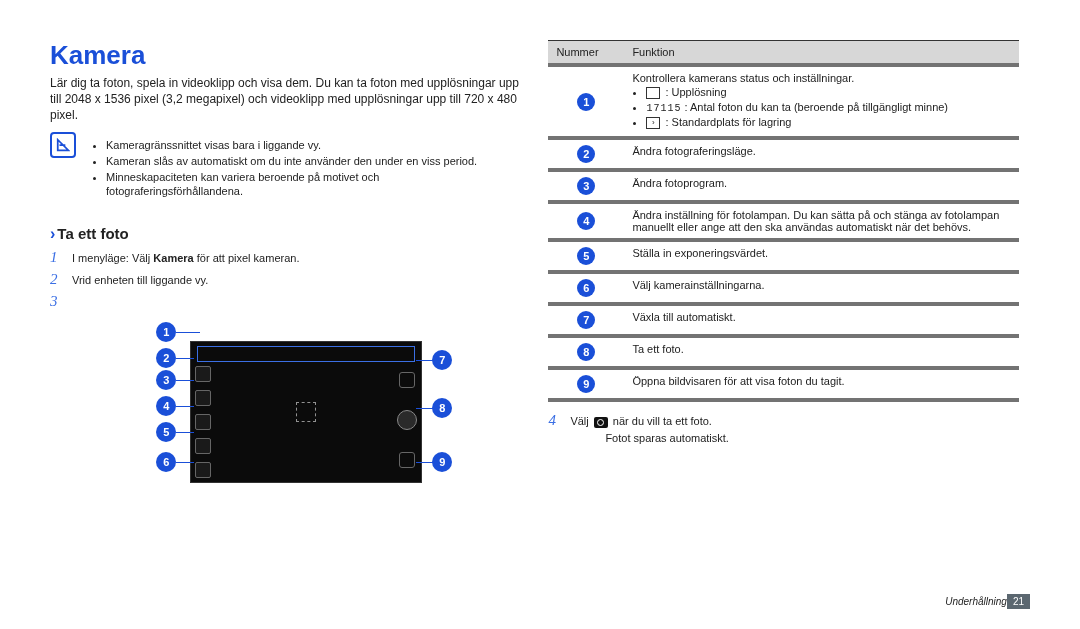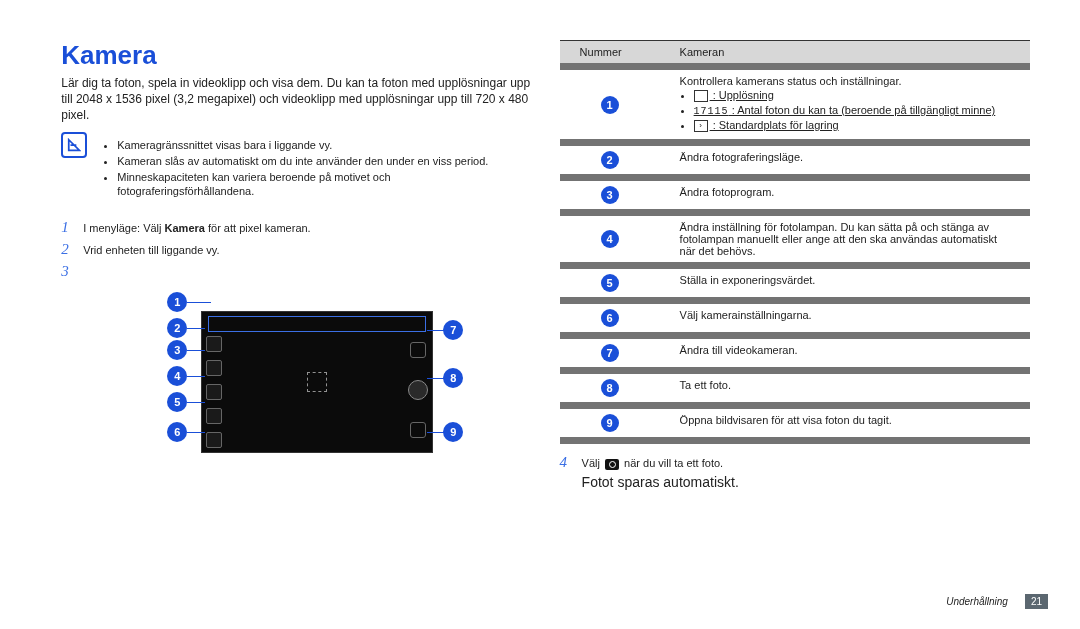--- a/index.html
+++ b/index.html
@@ -13,21 +13,20 @@
     height: 629px;
     position: relative;
   }
   .page {
     display: flex;
     padding: 40px 50px 30px 50px;
     gap: 28px;
     box-sizing: border-box;
     width: 100%;
     height: 100%;
-    justify-content: flex-end;
   }
   .col {
     width: 48%;
     display: flex;
     flex-direction: column;
   }
   h1.kamera {
     color: #1a4fd8;
     font-size: 26px;
     margin: 0 0 4px 0;
@@ -169,43 +168,43 @@
   .l9{left:296px; top:136px; width:18px;}
 
   
   table.func {
     border-collapse: collapse;
     width: 100%;
     font-size: 11px;
   }
   table.func th, table.func td {
     border-top: 1px solid #333;
-    border-bottom: 7px solid #737373;
-    padding: 5px 20px;
+    border-bottom: 4px solid #737373;
+    padding: 5px 8px;
     text-align: left;
     vertical-align: top;
   }
   table.func th {
     background: #d7d7d7;
     font-weight: normal;
   }
   table.func td.numcell {
     text-align:center;
     width:60px;
     vertical-align: middle;
   }
   .badge {
     display:inline-flex;
     width:18px;height:18px;border-radius:50%;
     background:#1a4fd8;color:#fff;
     align-items:center;justify-content:center;
     font-size:11px;font-weight:bold;
   }
   .func ul{margin:2px 0 2px 14px; padding:0;}
-  .func li{margin-bottom:2px;text-decoration:underline;}
+  .func li{margin-bottom:2px;}
   .smicon{
     display:inline-block;
     width:12px;height:10px;
     border:1px solid #333;
     vertical-align:middle;
     margin-right:2px;
     font-size:8px;
     line-height:10px;
     text-align:center;
     background:#fff;
@@ -219,25 +218,25 @@
     display:inline-flex;
     width:14px;height:11px;
     background:#111;border-radius:2px;
     vertical-align:middle;
     align-items:center;justify-content:center;
     margin:0 2px;
   }
   .cam-glyph::after{
     content:"";width:5px;height:5px;border-radius:50%;border:1px solid #fff;
   }
-  .autonote{font-size:14px;margin-top:2px;}
+  .autonote{font-size:11px;margin-top:2px;margin-left:35px;}
   .footer {
     position:absolute;
-    bottom:20px; right:32px;
-    display:flex; align-items:center; gap:17px;
+    bottom:20px; right:50px;
+    display:flex; align-items:center; gap:0;
     font-size:10px;
   }
   .footer .label{font-style:italic;}
   .footer .pg{
     background:#5b6770;color:#fff;
     padding:2px 6px;font-size:10px;
   }
 </style>
 </head>
 <body>
@@ -254,20 +253,23 @@
             <path fill="none" stroke="#1a4fd8" stroke-width="3" d="M3 3 L21 21 L3 21 Z M6 12 h10"></path>
           </svg>
       </div>
       <ul class="note-list">
         <li>Kameragränssnittet visas bara i liggande vy.</li>
         <li>Kameran slås av automatiskt om du inte använder den under en viss period.</li>
         <li>Minneskapaciteten kan variera beroende på motivet och fotograferingsförhållandena.</li>
       </ul>
     </div>
 
+    <h2 class="subhead">
+      <span class="chevron">›</span><span>Ta ett foto</span>
+    </h2>
 
     <ul class="steps">
       <li>
         <span class="stepnum">1</span>
         <span>
           <span>I menyläge: Välj </span><span class="bold">Kamera</span><span> för att pixel kameran.</span>
         </span>
       </li>
       <li>
         <span class="stepnum">2</span>
@@ -314,21 +316,21 @@
       <div class="callout c8">8</div>
       <div class="callout c9">9</div>
     </div>
   </div>
 
   <div class="col">
     <table class="func">
       <tbody>
           <tr>
         <th>Nummer</th>
-        <th>Kameran</th>
+        <th>Funktion</th>
       </tr>
       <tr>
         <td class="numcell"><span class="badge">1</span></td>
         <td>
           <div>Kontrollera kamerans status och inställningar.</div>
           <ul>
             <li><span class="smicon"></span><span> : Upplösning</span></li>
             <li><span class="countnum">17115</span><span> : Antal foton du kan ta (beroende på tillgängligt minne)</span></li>
             <li><span class="smicon">›</span><span> : Standardplats för lagring</span></li>
           </ul>
@@ -349,21 +351,21 @@
       <tr>
         <td class="numcell"><span class="badge">5</span></td>
         <td>Ställa in exponeringsvärdet.</td>
       </tr>
       <tr>
         <td class="numcell"><span class="badge">6</span></td>
         <td>Välj kamerainställningarna.</td>
       </tr>
       <tr>
         <td class="numcell"><span class="badge">7</span></td>
-        <td>Ändra till videokameran.</td>
+        <td>Växla till automatiskt.</td>
       </tr>
       <tr>
         <td class="numcell"><span class="badge">8</span></td>
         <td>Ta ett foto.</td>
       </tr>
       <tr>
         <td class="numcell"><span class="badge">9</span></td>
         <td>Öppna bildvisaren för att visa foton du tagit.</td>
       </tr>
     </tbody>

